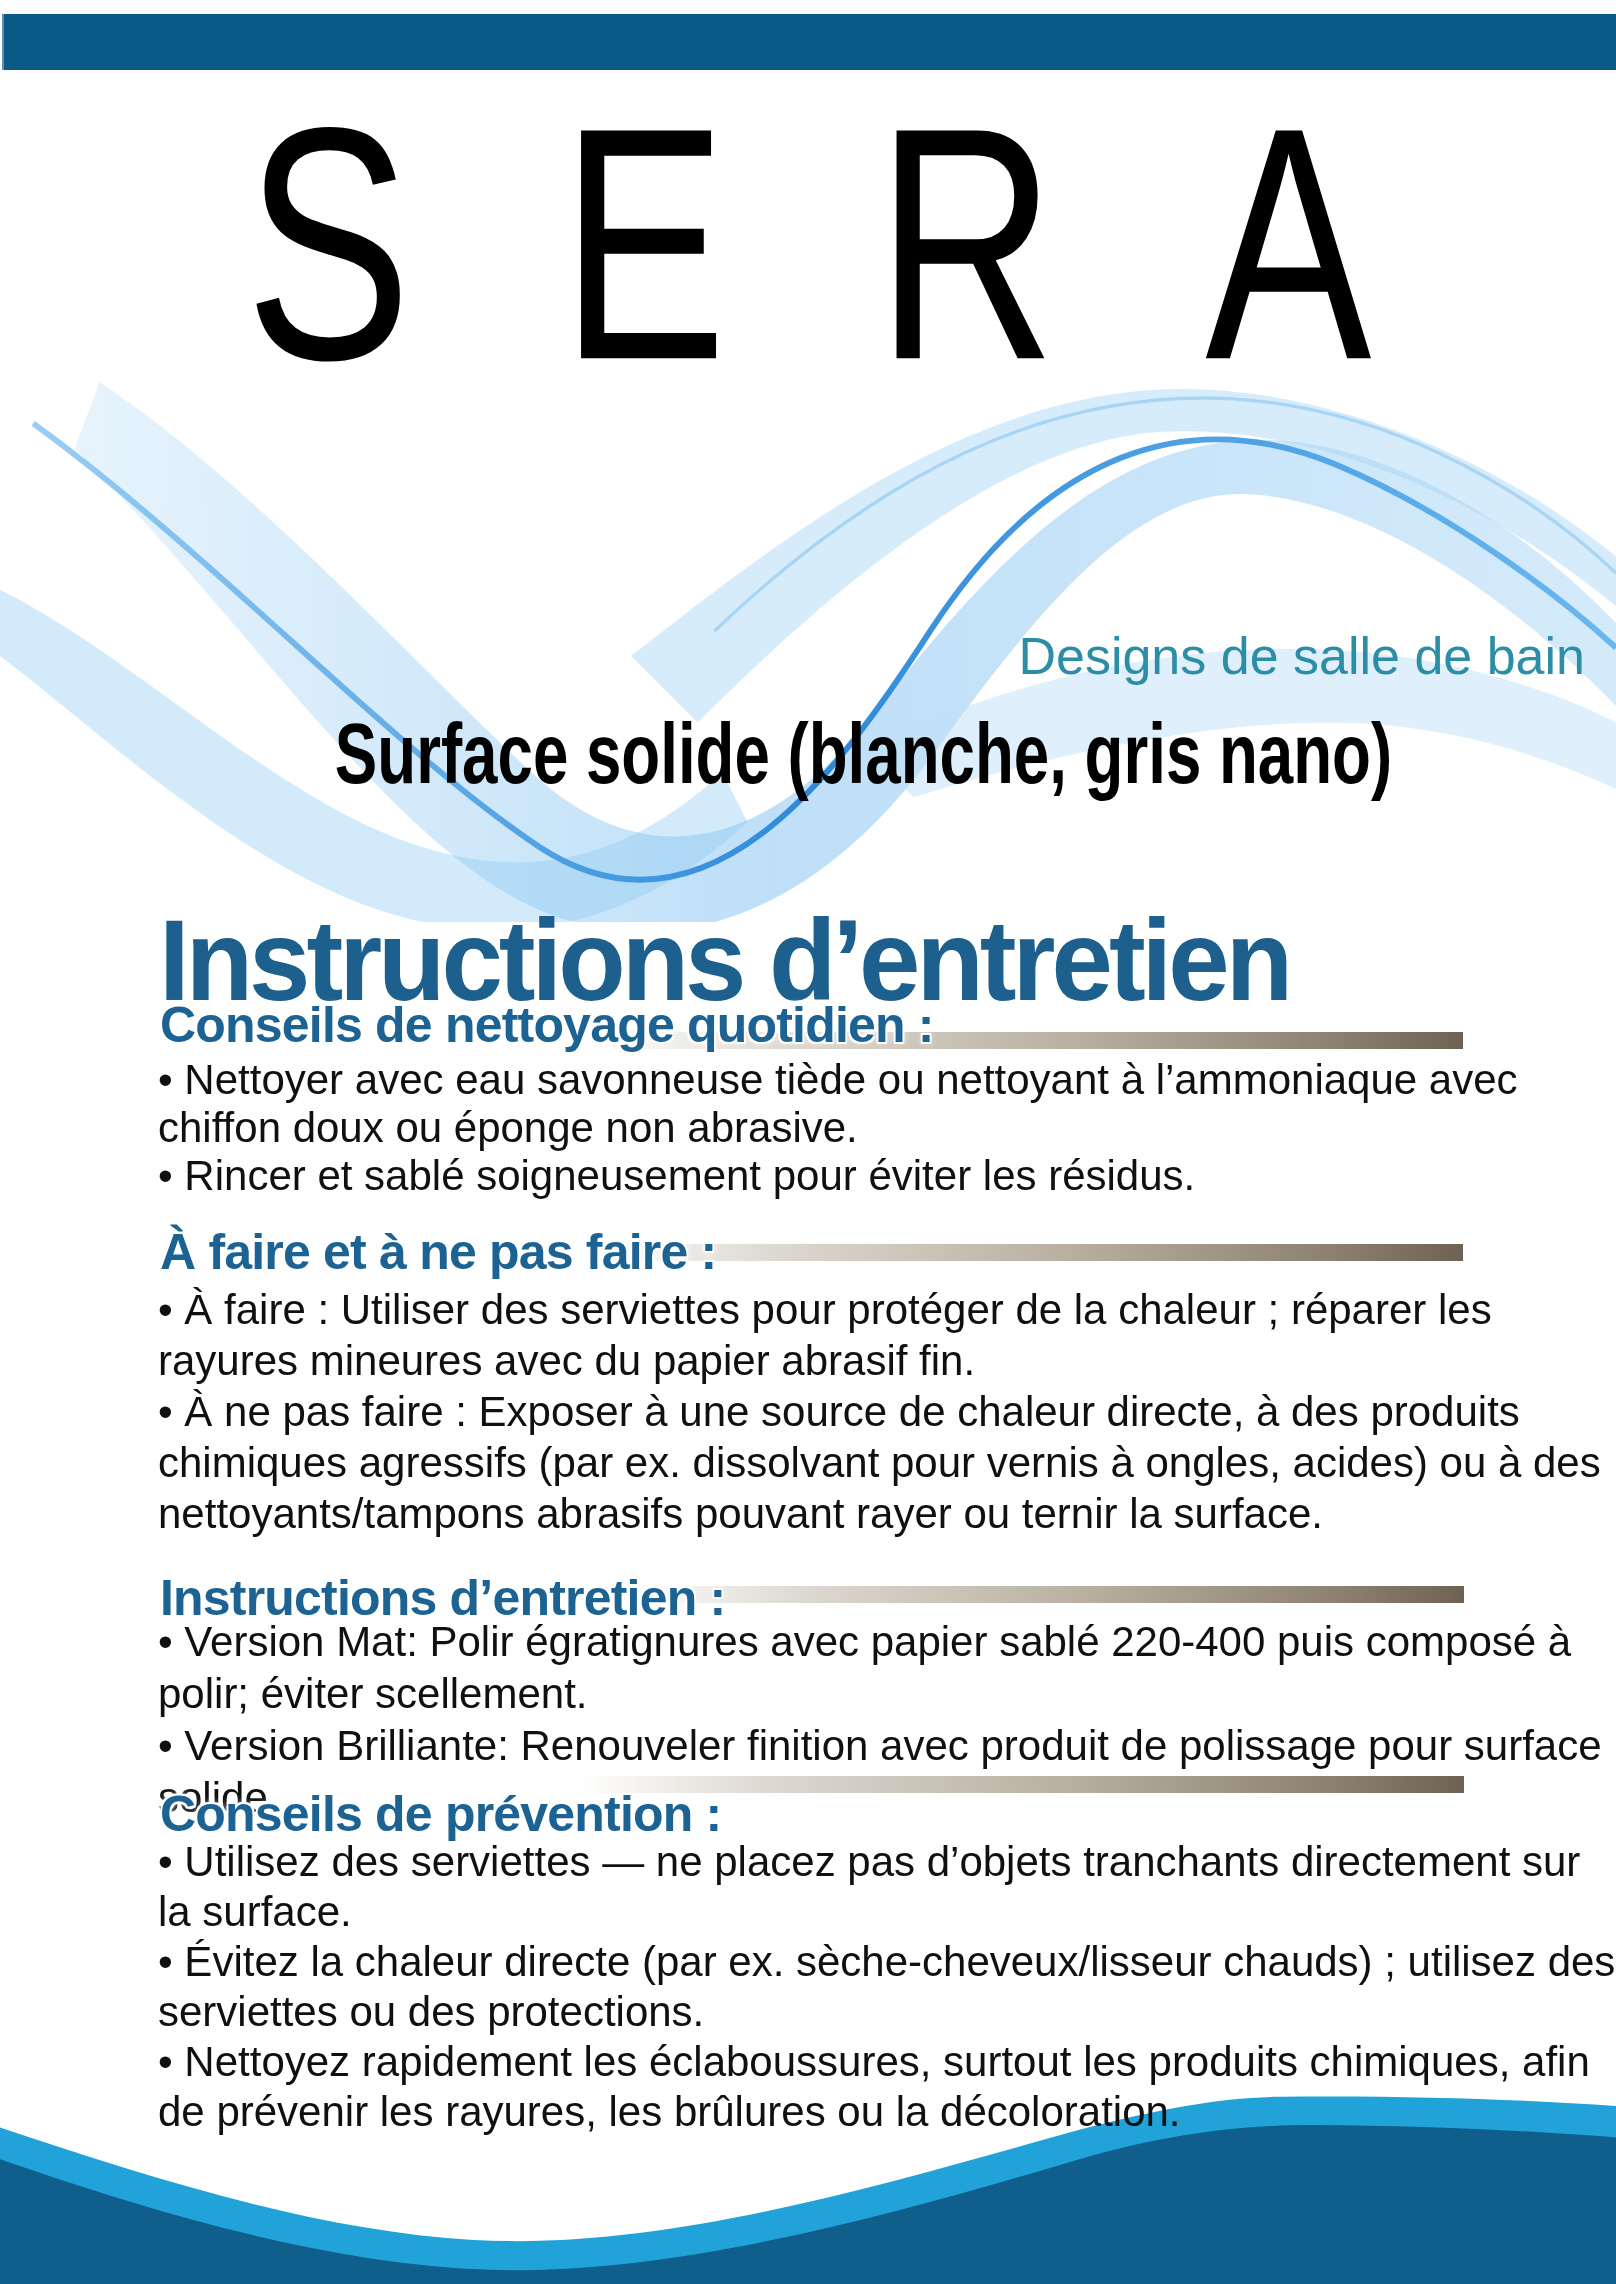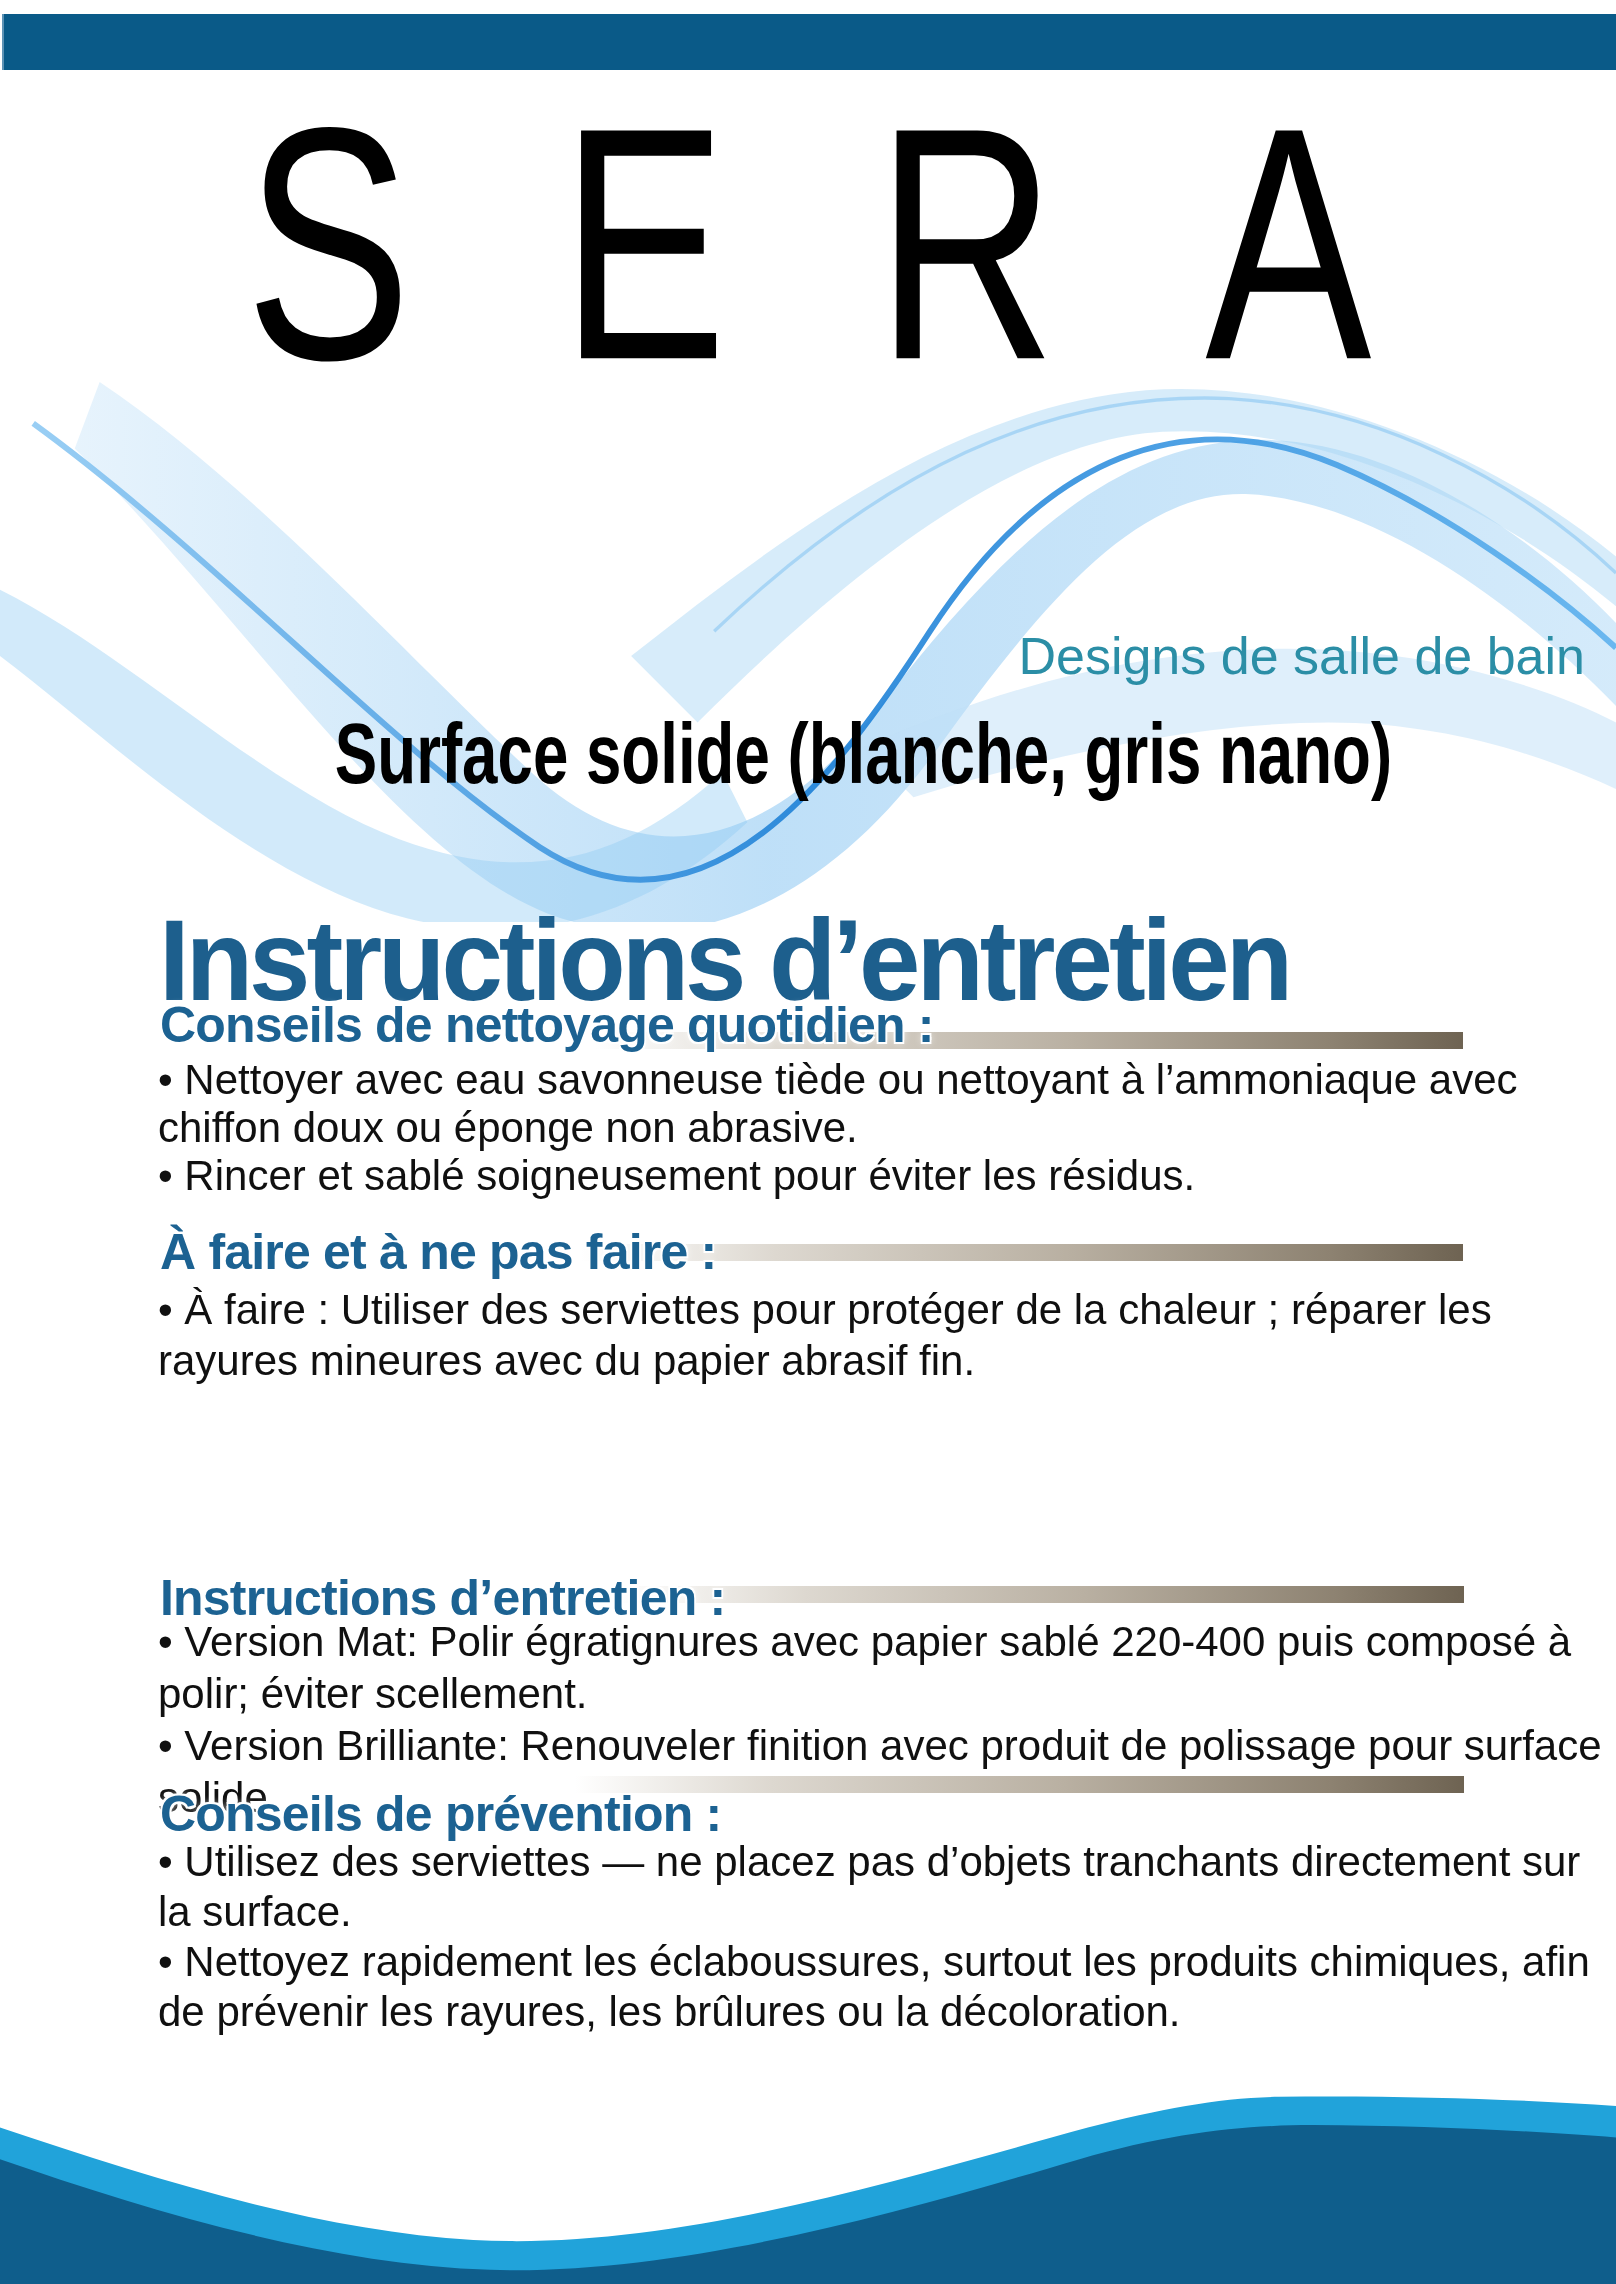--- a/index.html
+++ b/index.html
@@ -129,33 +129,35 @@
   <h2 class="section-heading" id="h1c">Conseils de nettoyage quotidien :</h2>
   <div class="bullets lh58" id="b1c">
     <p>• Nettoyer avec eau savonneuse tiède ou nettoyant à l’ammoniaque avec chiffon doux ou éponge non abrasive.</p>
     <p>• Rincer et sablé soigneusement pour éviter les résidus.</p>
   </div>
 
   <div class="accent-bar" id="bar2"></div>
   <h2 class="section-heading" id="h2c">À faire et à ne pas faire :</h2>
   <div class="bullets lh62" id="b2c">
     <p>• À faire : Utiliser des serviettes pour protéger de la chaleur ; réparer les rayures mineures avec du papier abrasif fin.</p>
+    <p>• À ne pas faire : Exposer à une source de chaleur directe, à des produits chimiques agressifs (par ex. dissolvant pour vernis à ongles, acides) ou à des nettoyants/tampons abrasifs pouvant rayer ou ternir la surface.</p>
   </div>
 
   <div class="accent-bar" id="bar3"></div>
   <h2 class="section-heading" id="h3c">Instructions d’entretien :</h2>
   <div class="bullets lh63" id="b3c">
     <p>• Version Mat: Polir égratignures avec papier sablé 220-400 puis composé à polir; éviter scellement.</p>
     <p>• Version Brilliante: Renouveler finition avec produit de polissage pour surface solide.</p>
   </div>
 
   <div class="accent-bar" id="bar4"></div>
   <h2 class="section-heading" id="h4c">Conseils de prévention :</h2>
   <div class="bullets lh60" id="b4c">
     <p>• Utilisez des serviettes — ne placez pas d’objets tranchants directement sur la surface.</p>
+    <p>• Évitez la chaleur directe (par ex. sèche-cheveux/lisseur chauds) ; utilisez des serviettes ou des protections.</p>
     <p>• Nettoyez rapidement les éclaboussures, surtout les produits chimiques, afin de prévenir les rayures, les brûlures ou la décoloration.</p>
   </div>
 
   <svg class="bottom-wave" viewBox="0 0 1946 250" preserveAspectRatio="none" aria-hidden="true">
     <path d="M 0,62 C 180,122 380,186 570,197 C 810,211 1090,122 1310,62 C 1400,39 1470,26 1540,25 C 1680,23 1830,28 1946,36 L 1946,250 L 0,250 Z" fill="#21a3da"></path>
     <path d="M 0,100 C 180,162 390,226 590,233 C 820,240 1090,162 1300,100 C 1410,68 1500,59 1580,59 C 1720,60 1850,66 1946,74 L 1946,250 L 0,250 Z" fill="#0f5e8c"></path>
   </svg>
 
 </div>
 

